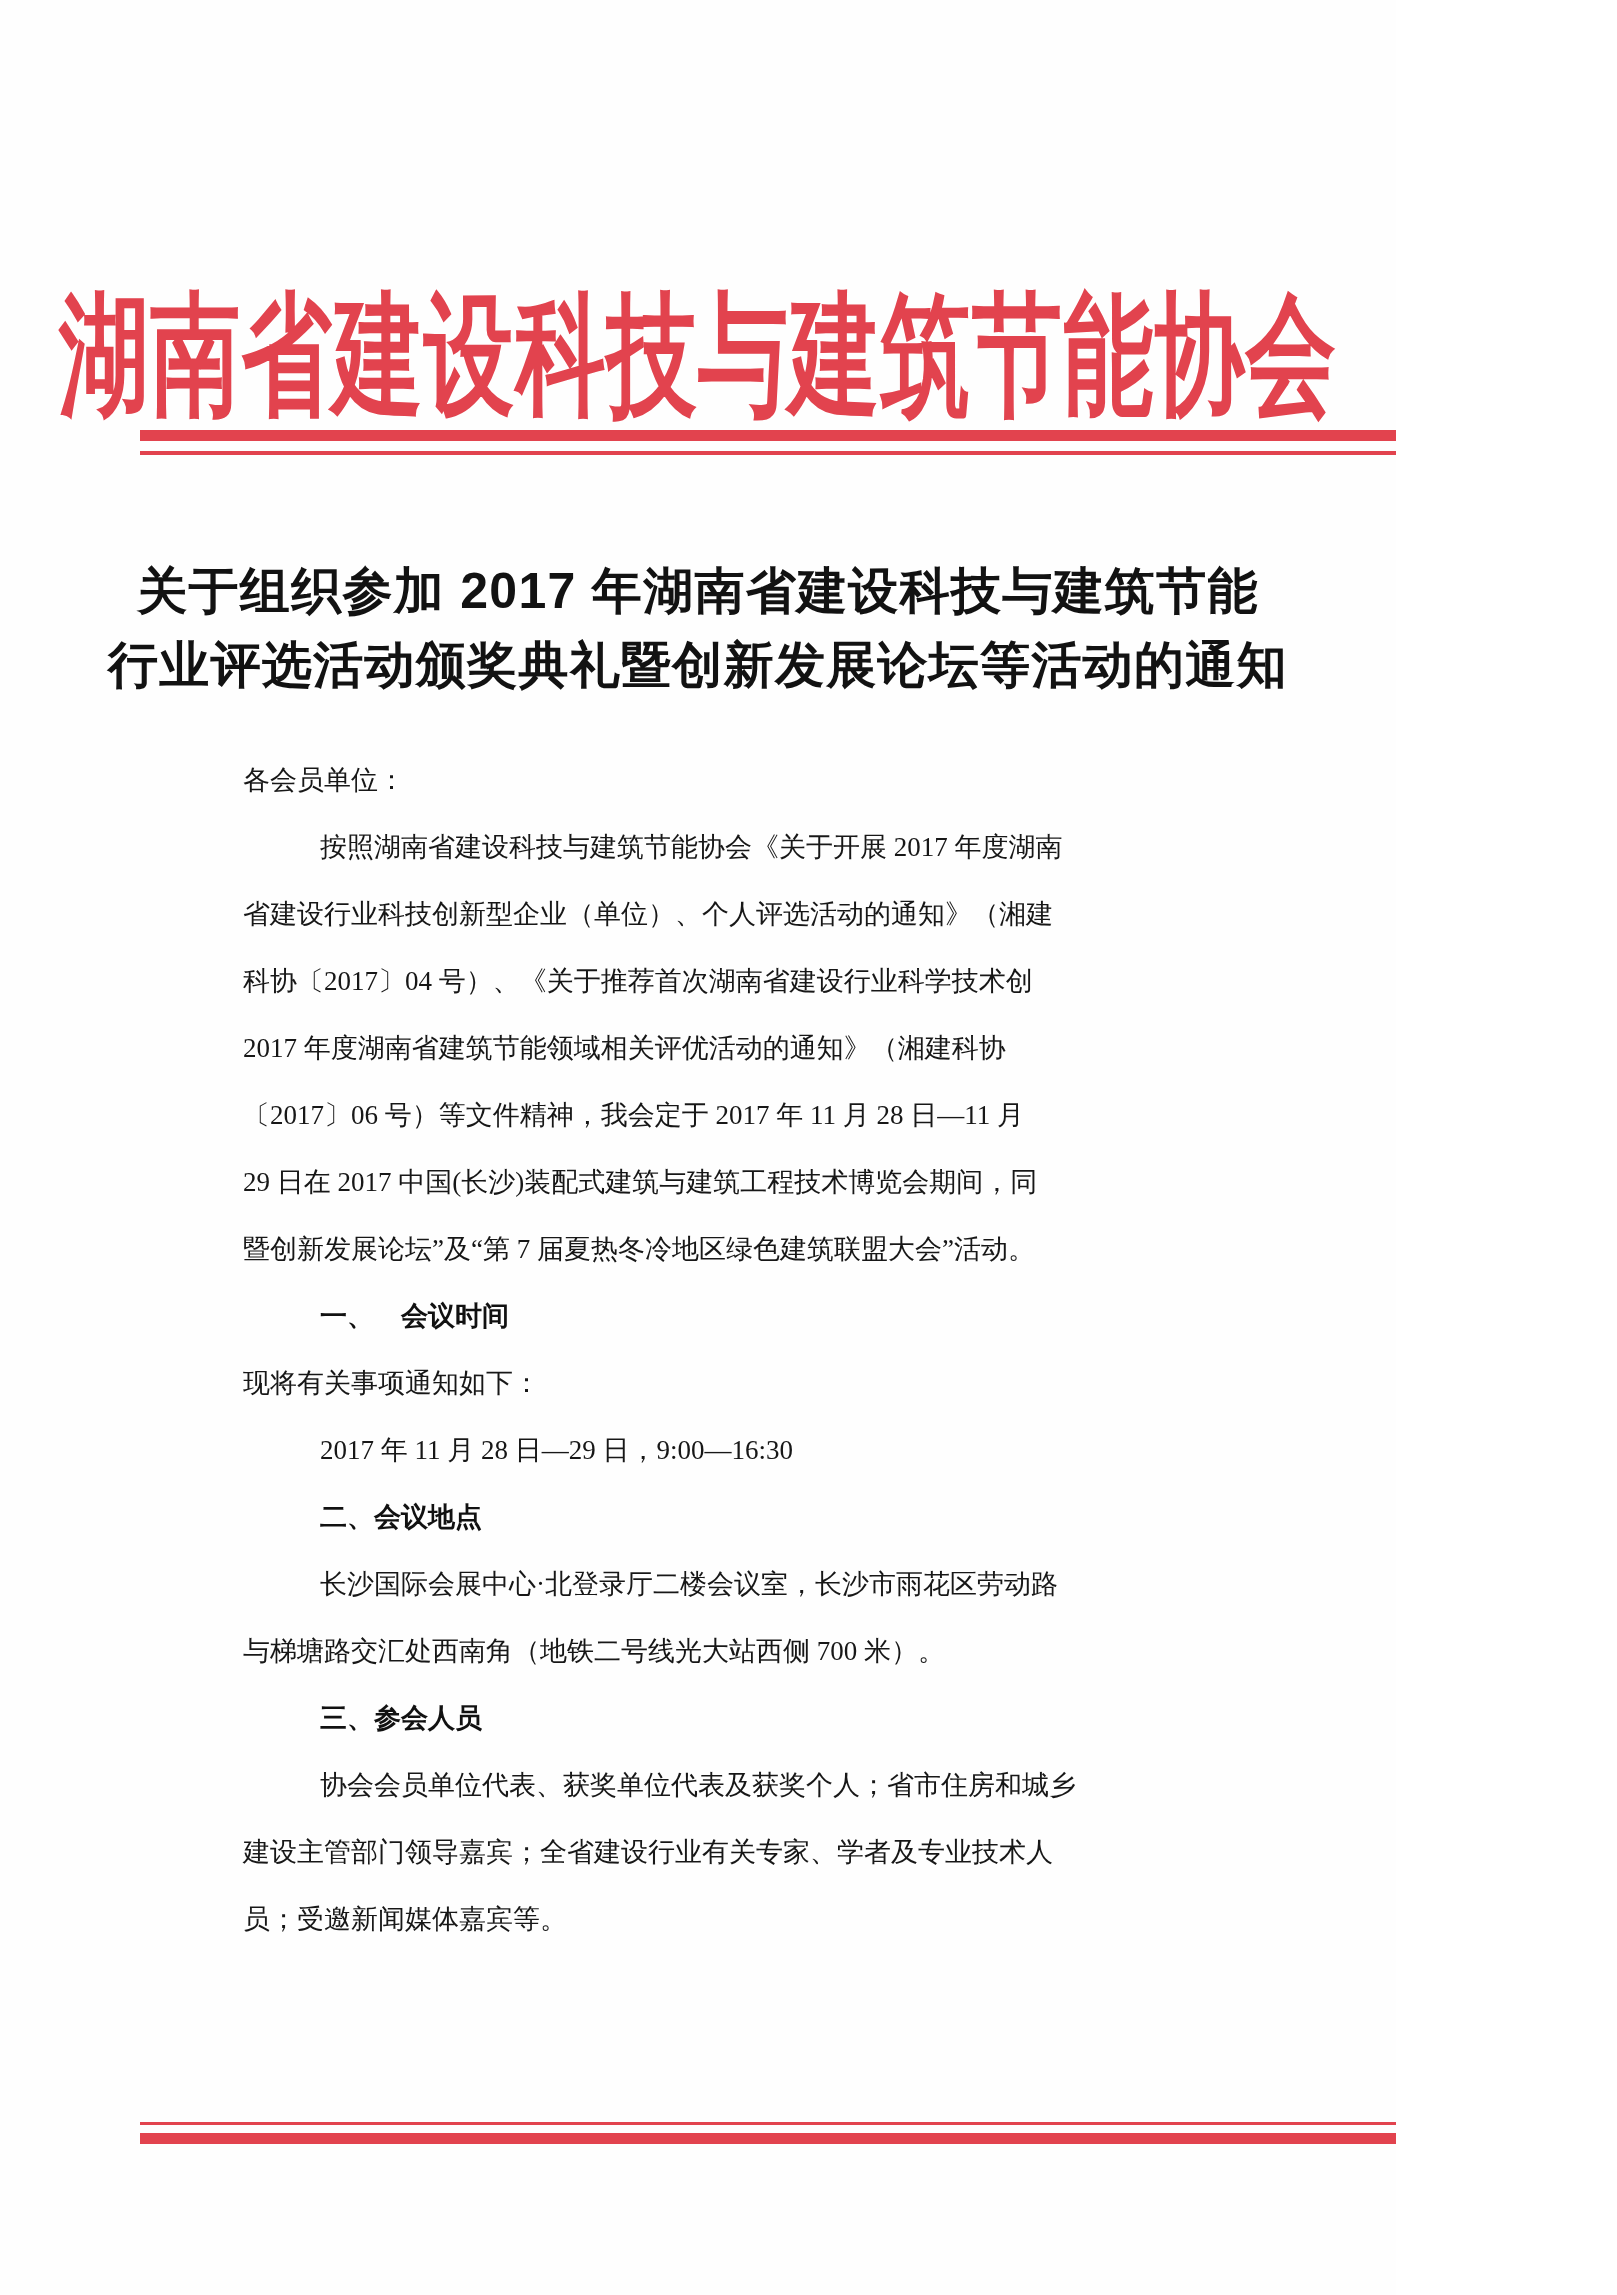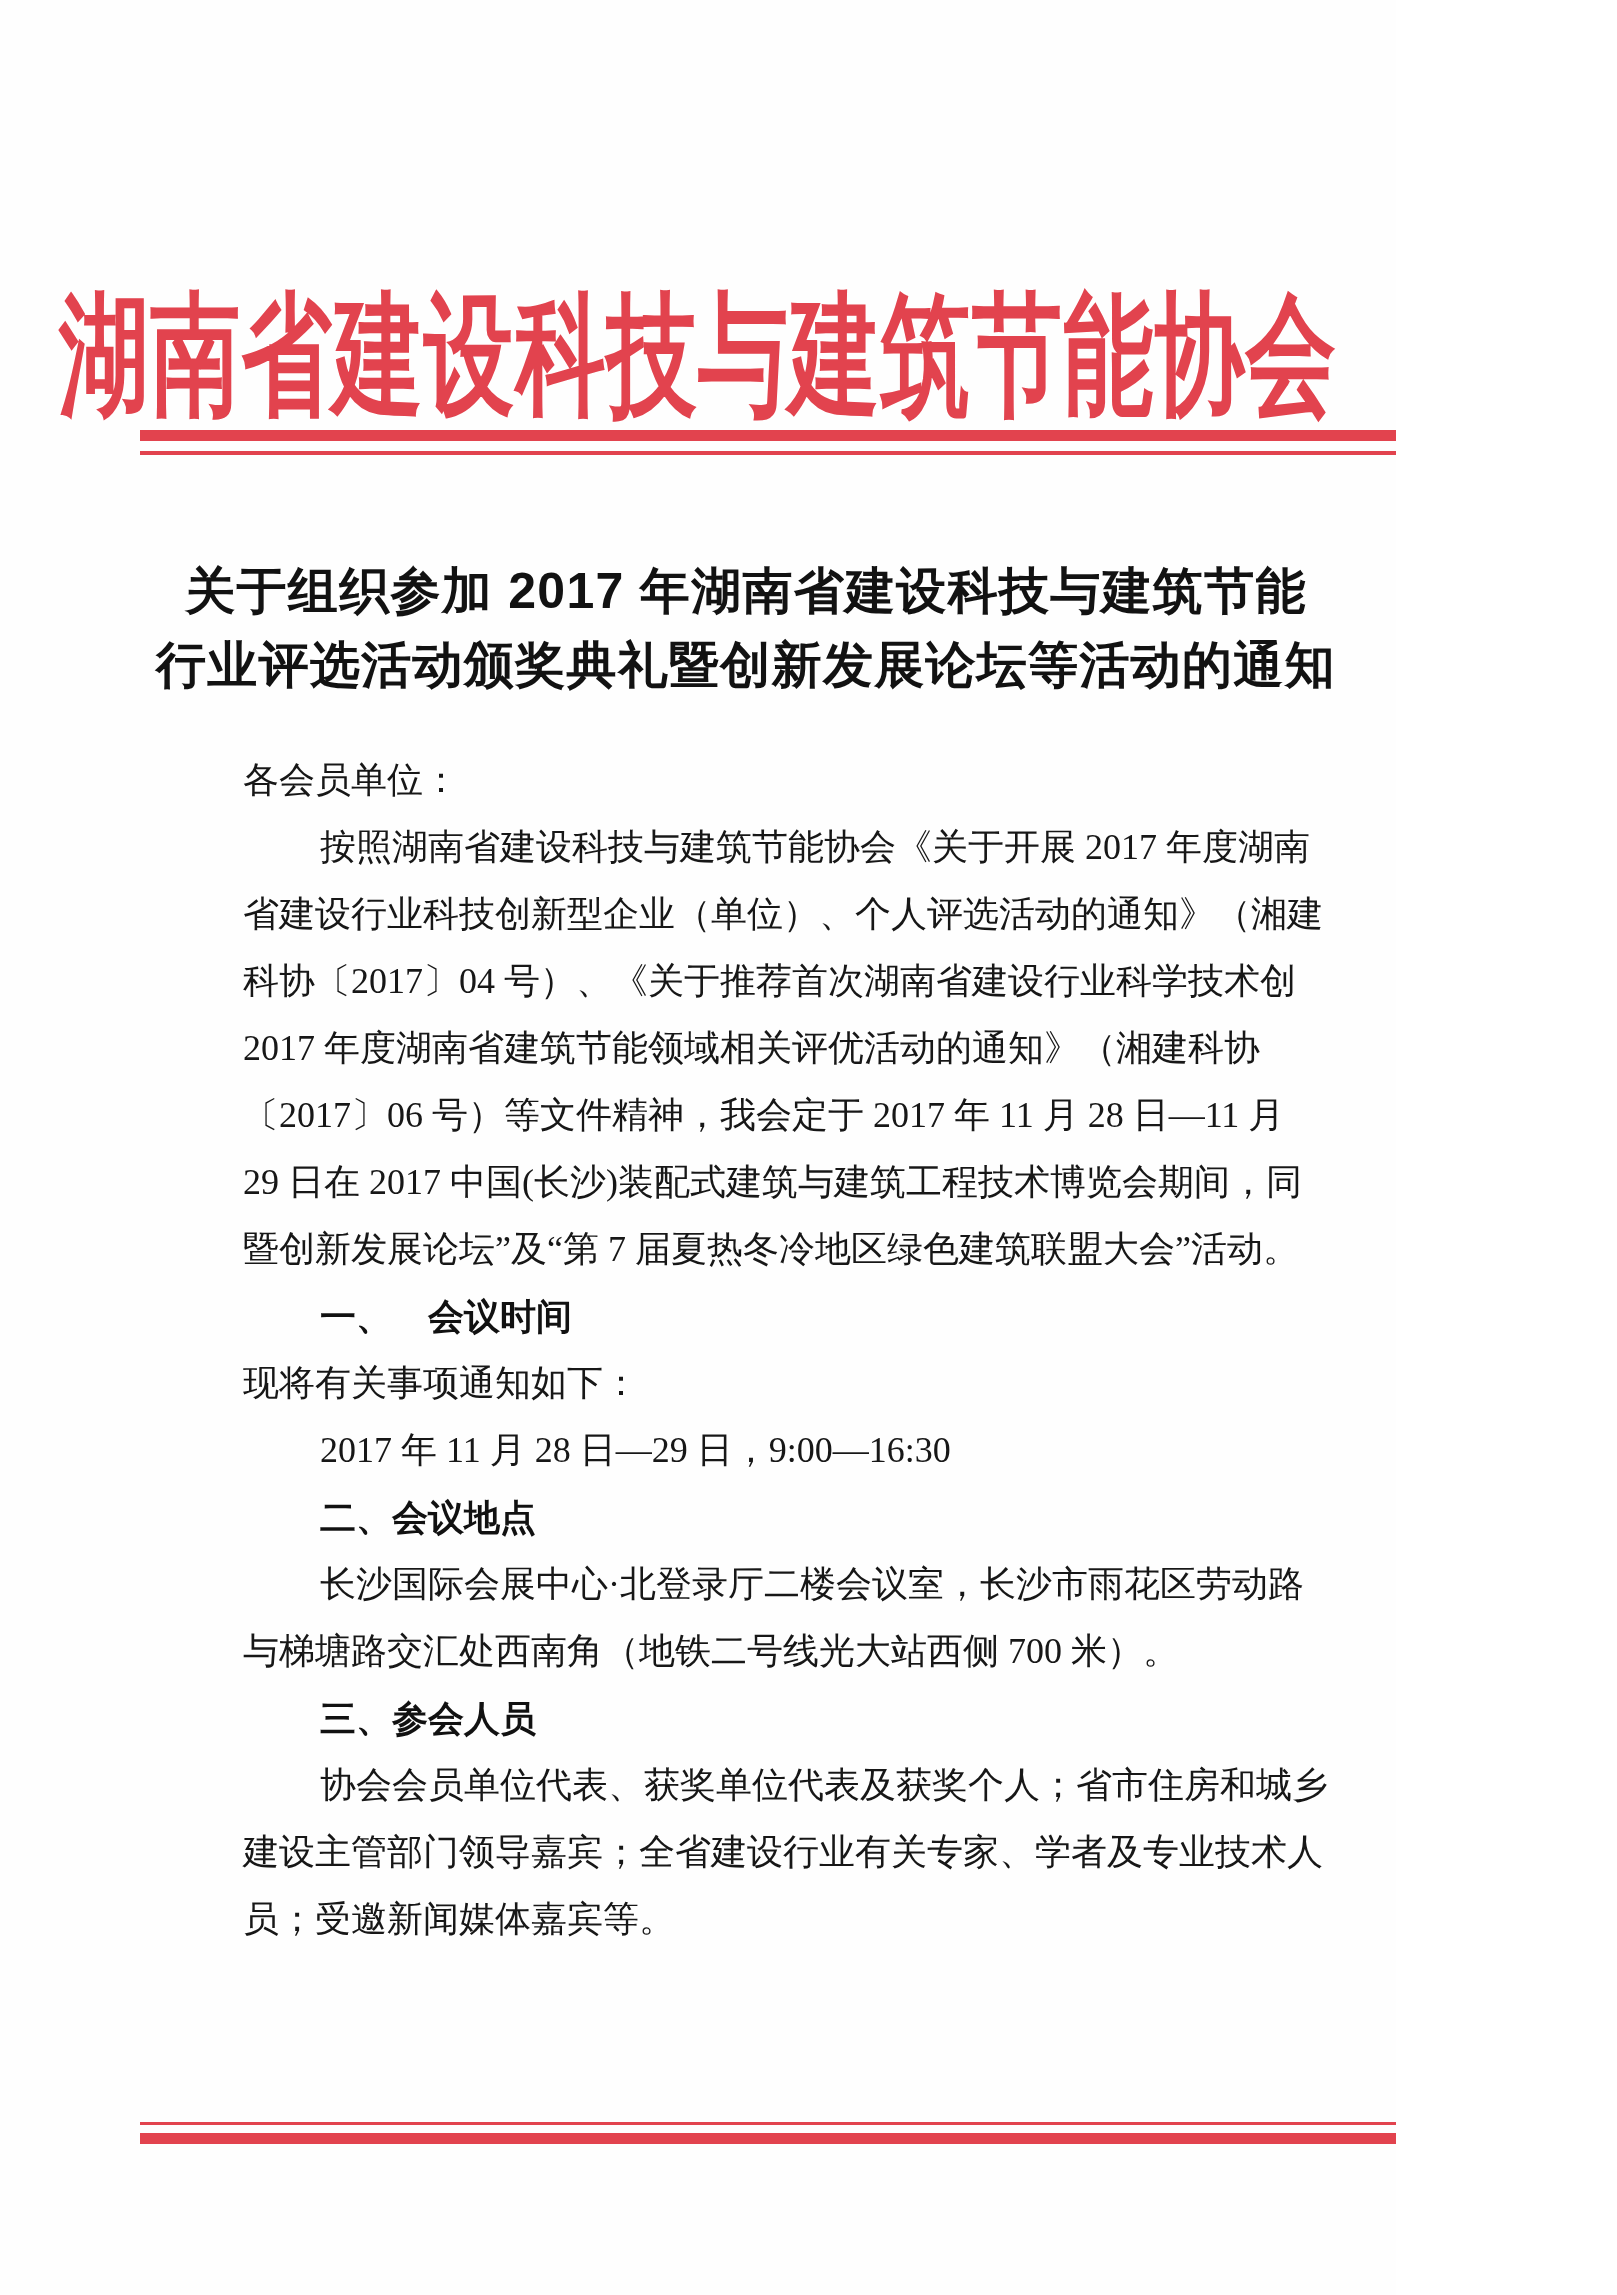--- a/index.html
+++ b/index.html
@@ -48,31 +48,30 @@
     top: 554px;
     left: 0;
     width: 100%;
     text-align: center;
     font-family: "Liberation Sans", "DejaVu Sans", sans-serif;
     font-weight: 700;
     font-size: 50px;
     line-height: 74px;
     letter-spacing: 1.3px;
     color: #121212;
-    margin-left: 48px;
   }
   .doc-title .t-line { white-space: nowrap; }
   
   .body-text {
     position: absolute;
     top: 747px;
     left: 243px;
     width: 1182px;
     font-family: "Liberation Serif", "DejaVu Serif", serif;
-    font-size: 36px;
+    font-size: 27px;
     line-height: 67px;
     color: #171717;
   }
   .body-text .line { white-space: nowrap; }
   .body-text .ind  { padding-left: 77px; }
   .body-text .hd   {
     font-family: "Liberation Sans", "DejaVu Sans", sans-serif;
     font-weight: 700;
     color: #111;
   }

